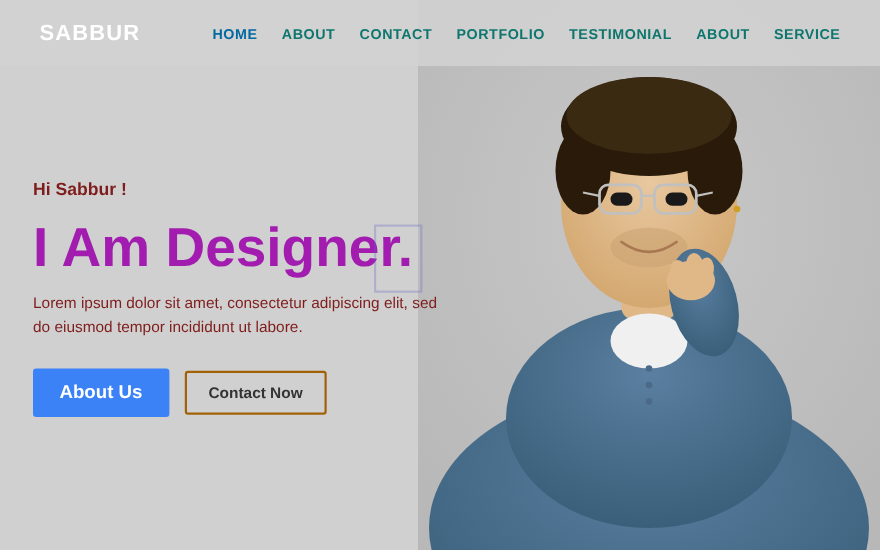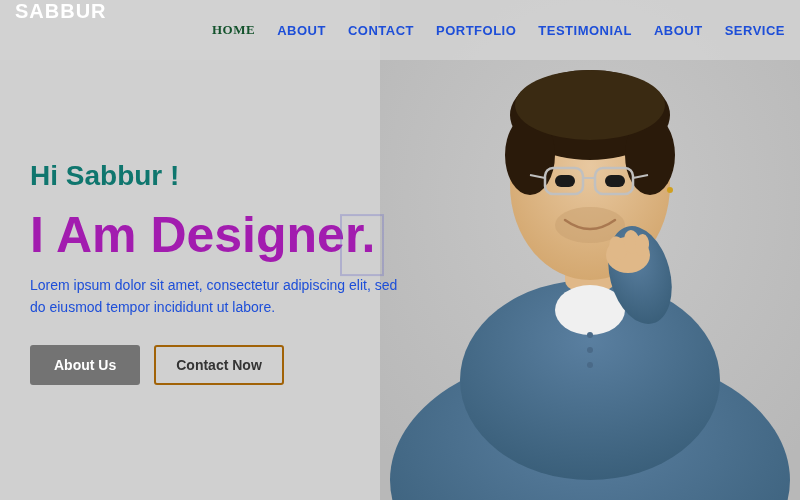--- a/index.html
+++ b/index.html
@@ -39,22 +39,23 @@
     }
 
     
     .navbar {
       position: absolute;
       top: 0;
       left: 0;
       width: 800px;
       height: 60px;
       display: flex;
+      align-items: center;
       justify-content: space-between;
-      padding: 0 15px;
+      padding: 0 36px;
       z-index: 10;
       background: rgba(210, 210, 210, 0.85);
     }
 
     .navbar-brand {
       font-size: 20px;
       font-weight: 900;
       color: #fff;
       letter-spacing: 1px;
     }
@@ -62,75 +63,74 @@
     .navbar-links {
       display: flex;
       gap: 22px;
       align-items: center;
     }
 
     .navbar-links a {
       text-decoration: none;
       font-size: 13px;
       font-weight: 600;
-      color: #1d4ed8;
+      color: #0f766e;
       letter-spacing: 0.5px;
       cursor: pointer;
     }
 
     .navbar-links a.active {
-      color: #14532d;
-      font-family: Liberation Serif, serif;
+      color: #0369a1;
     }
 
     
     .hero-content {
       position: absolute;
       top: 50%;
       left: 30px;
       transform: translateY(-40%);
       z-index: 10;
       max-width: 420px;
     }
 
     .hero-subtitle {
-      font-size: 28px;
+      font-size: 16px;
       font-weight: 700;
-      color: #0f766e;
+      color: #7f1d1d;
       margin-bottom: 18px;
     }
 
     .hero-title {
       font-size: 50px;
       font-weight: 900;
       color: #a21caf;
       line-height: 1.0;
       margin-bottom: 14px;
     }
 
     .hero-description {
       font-size: 14px;
-      color: #1d4ed8;
+      color: #7f1d1d;
       line-height: 1.6;
       margin-bottom: 26px;
       max-width: 370px;
     }
 
     .hero-buttons {
       display: flex;
       gap: 14px;
       align-items: center;
     }
 
     .btn-about {
-      background: #737373;
+      background: #3b82f6;
       color: #fff;
       border: none;
       padding: 12px 24px;
-      font-size: 14px;
+      font-size: 17px;
       font-weight: 700;
       cursor: pointer;
       border-radius: 3px;
     }
 
     .btn-contact {
       background: transparent;
       color: #333;
       border: 2px solid #a16207;
       padding: 10px 20px;

